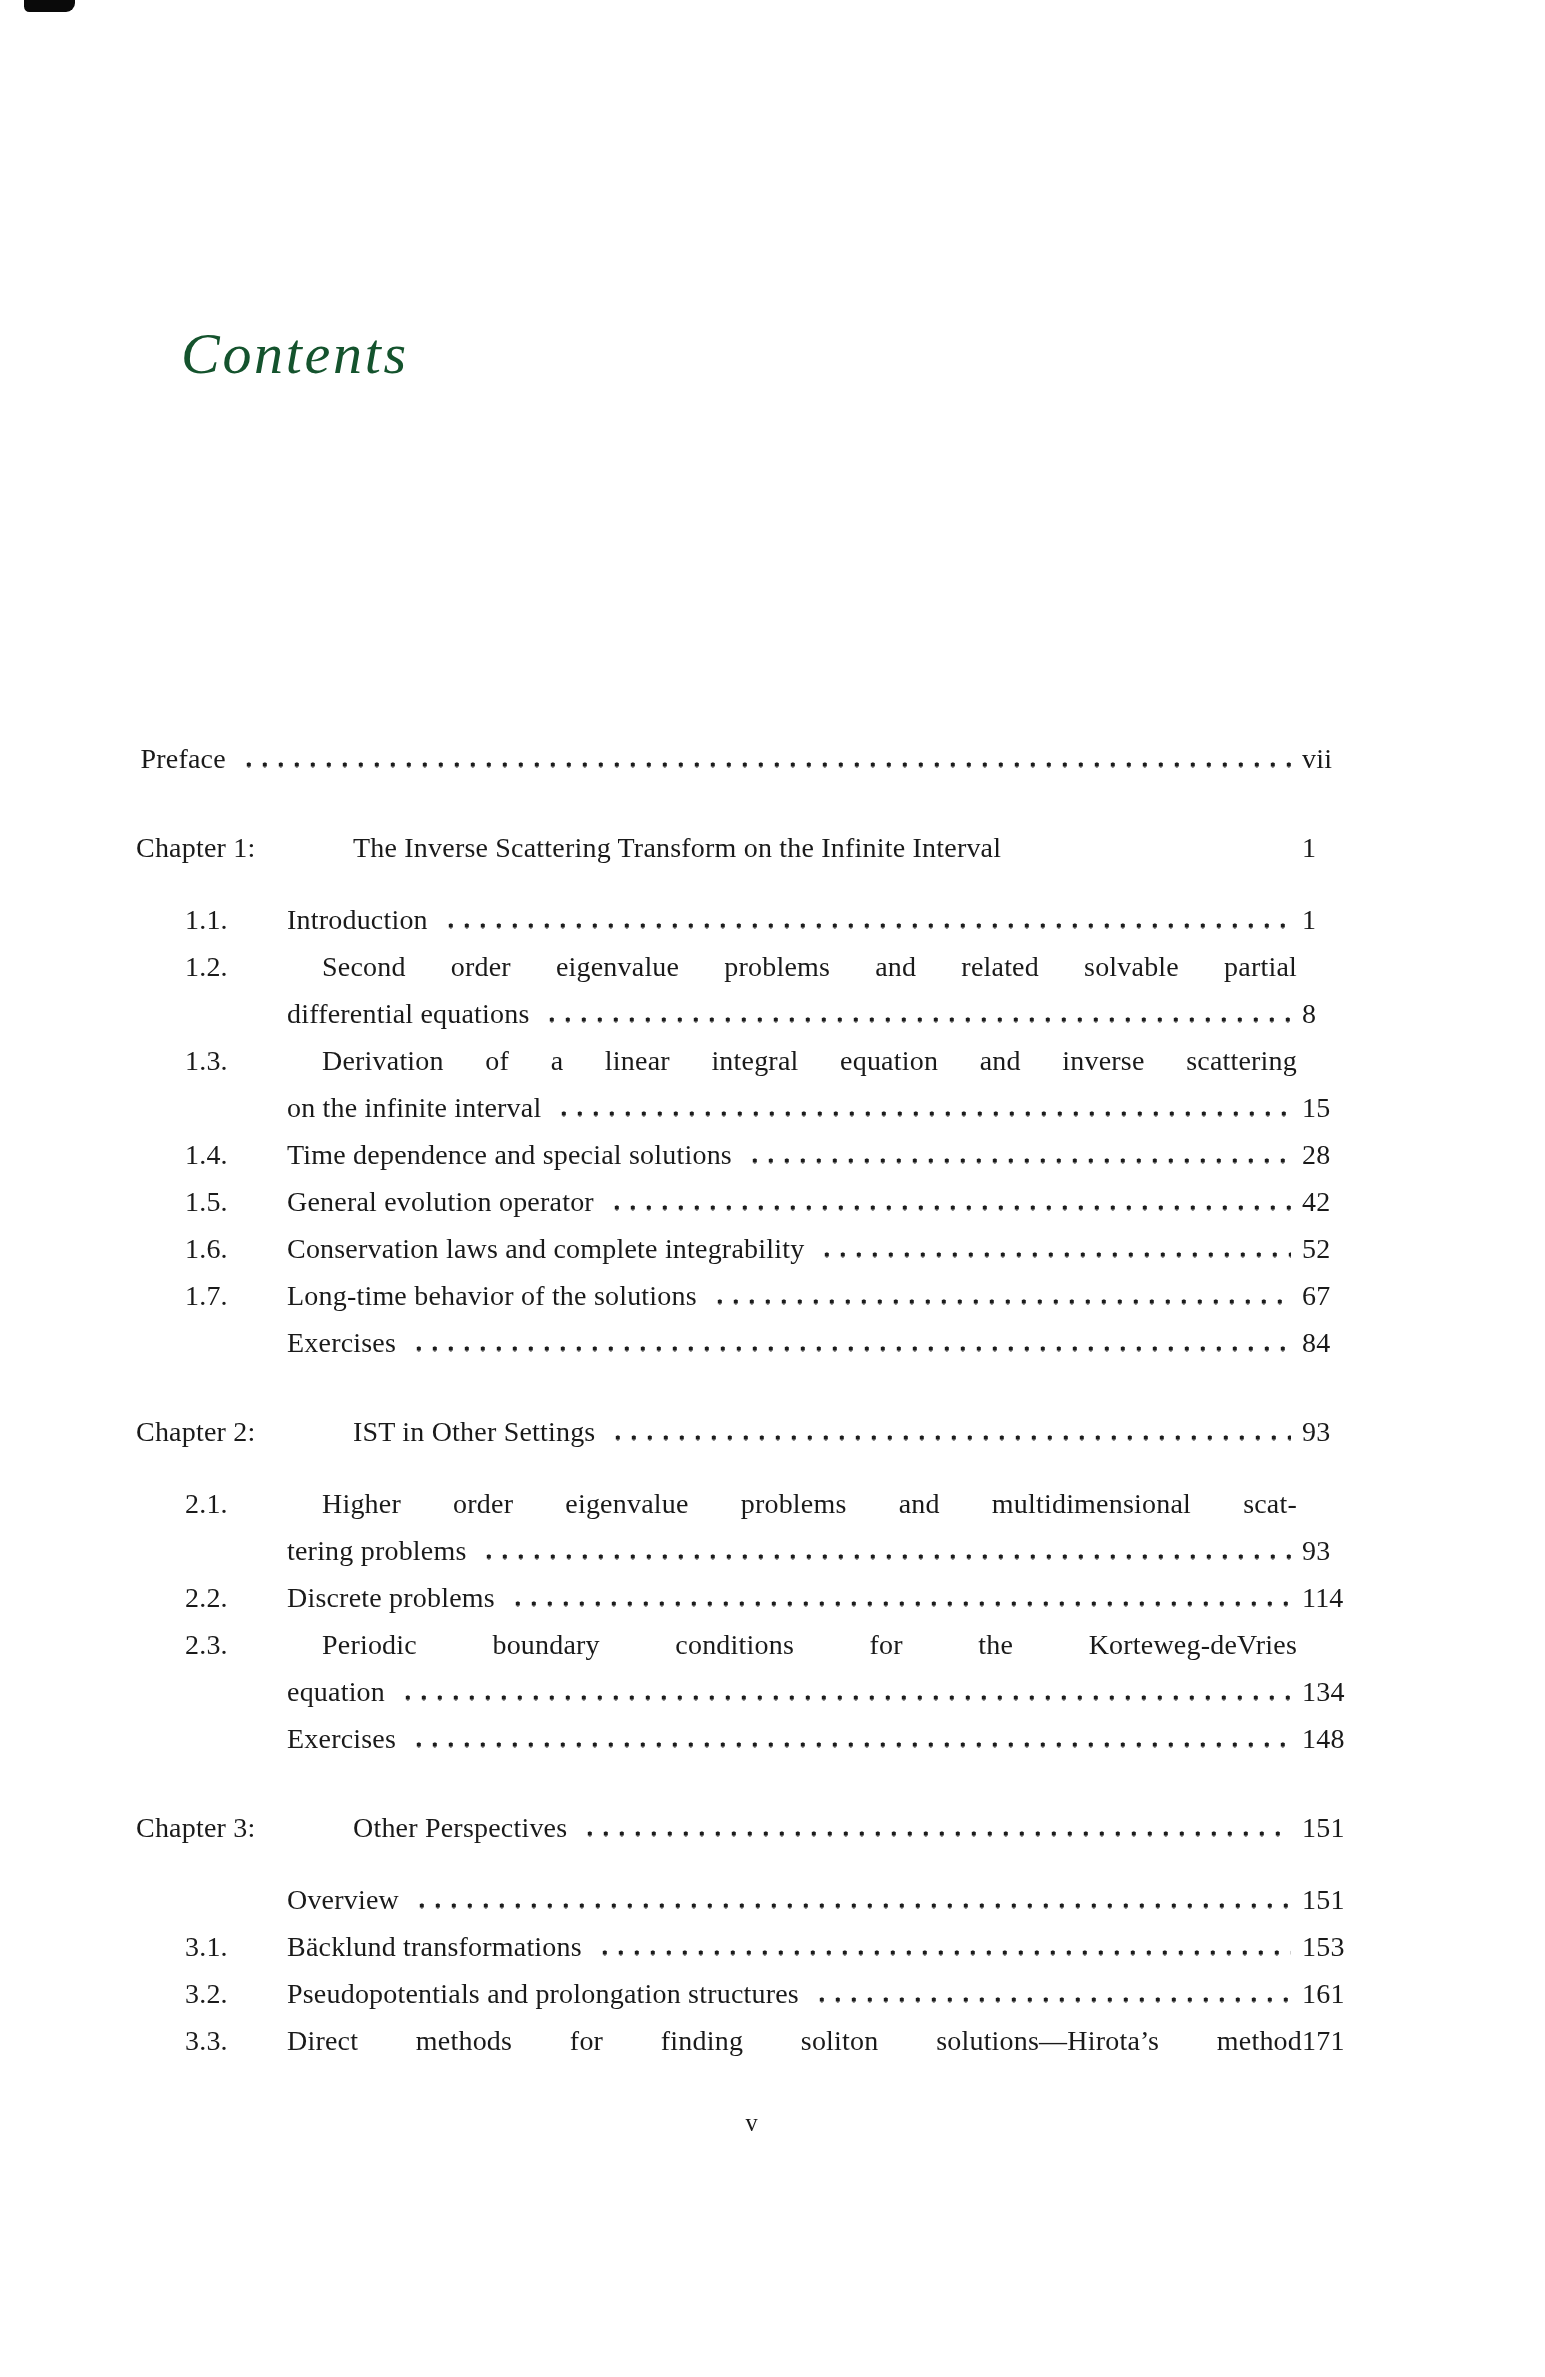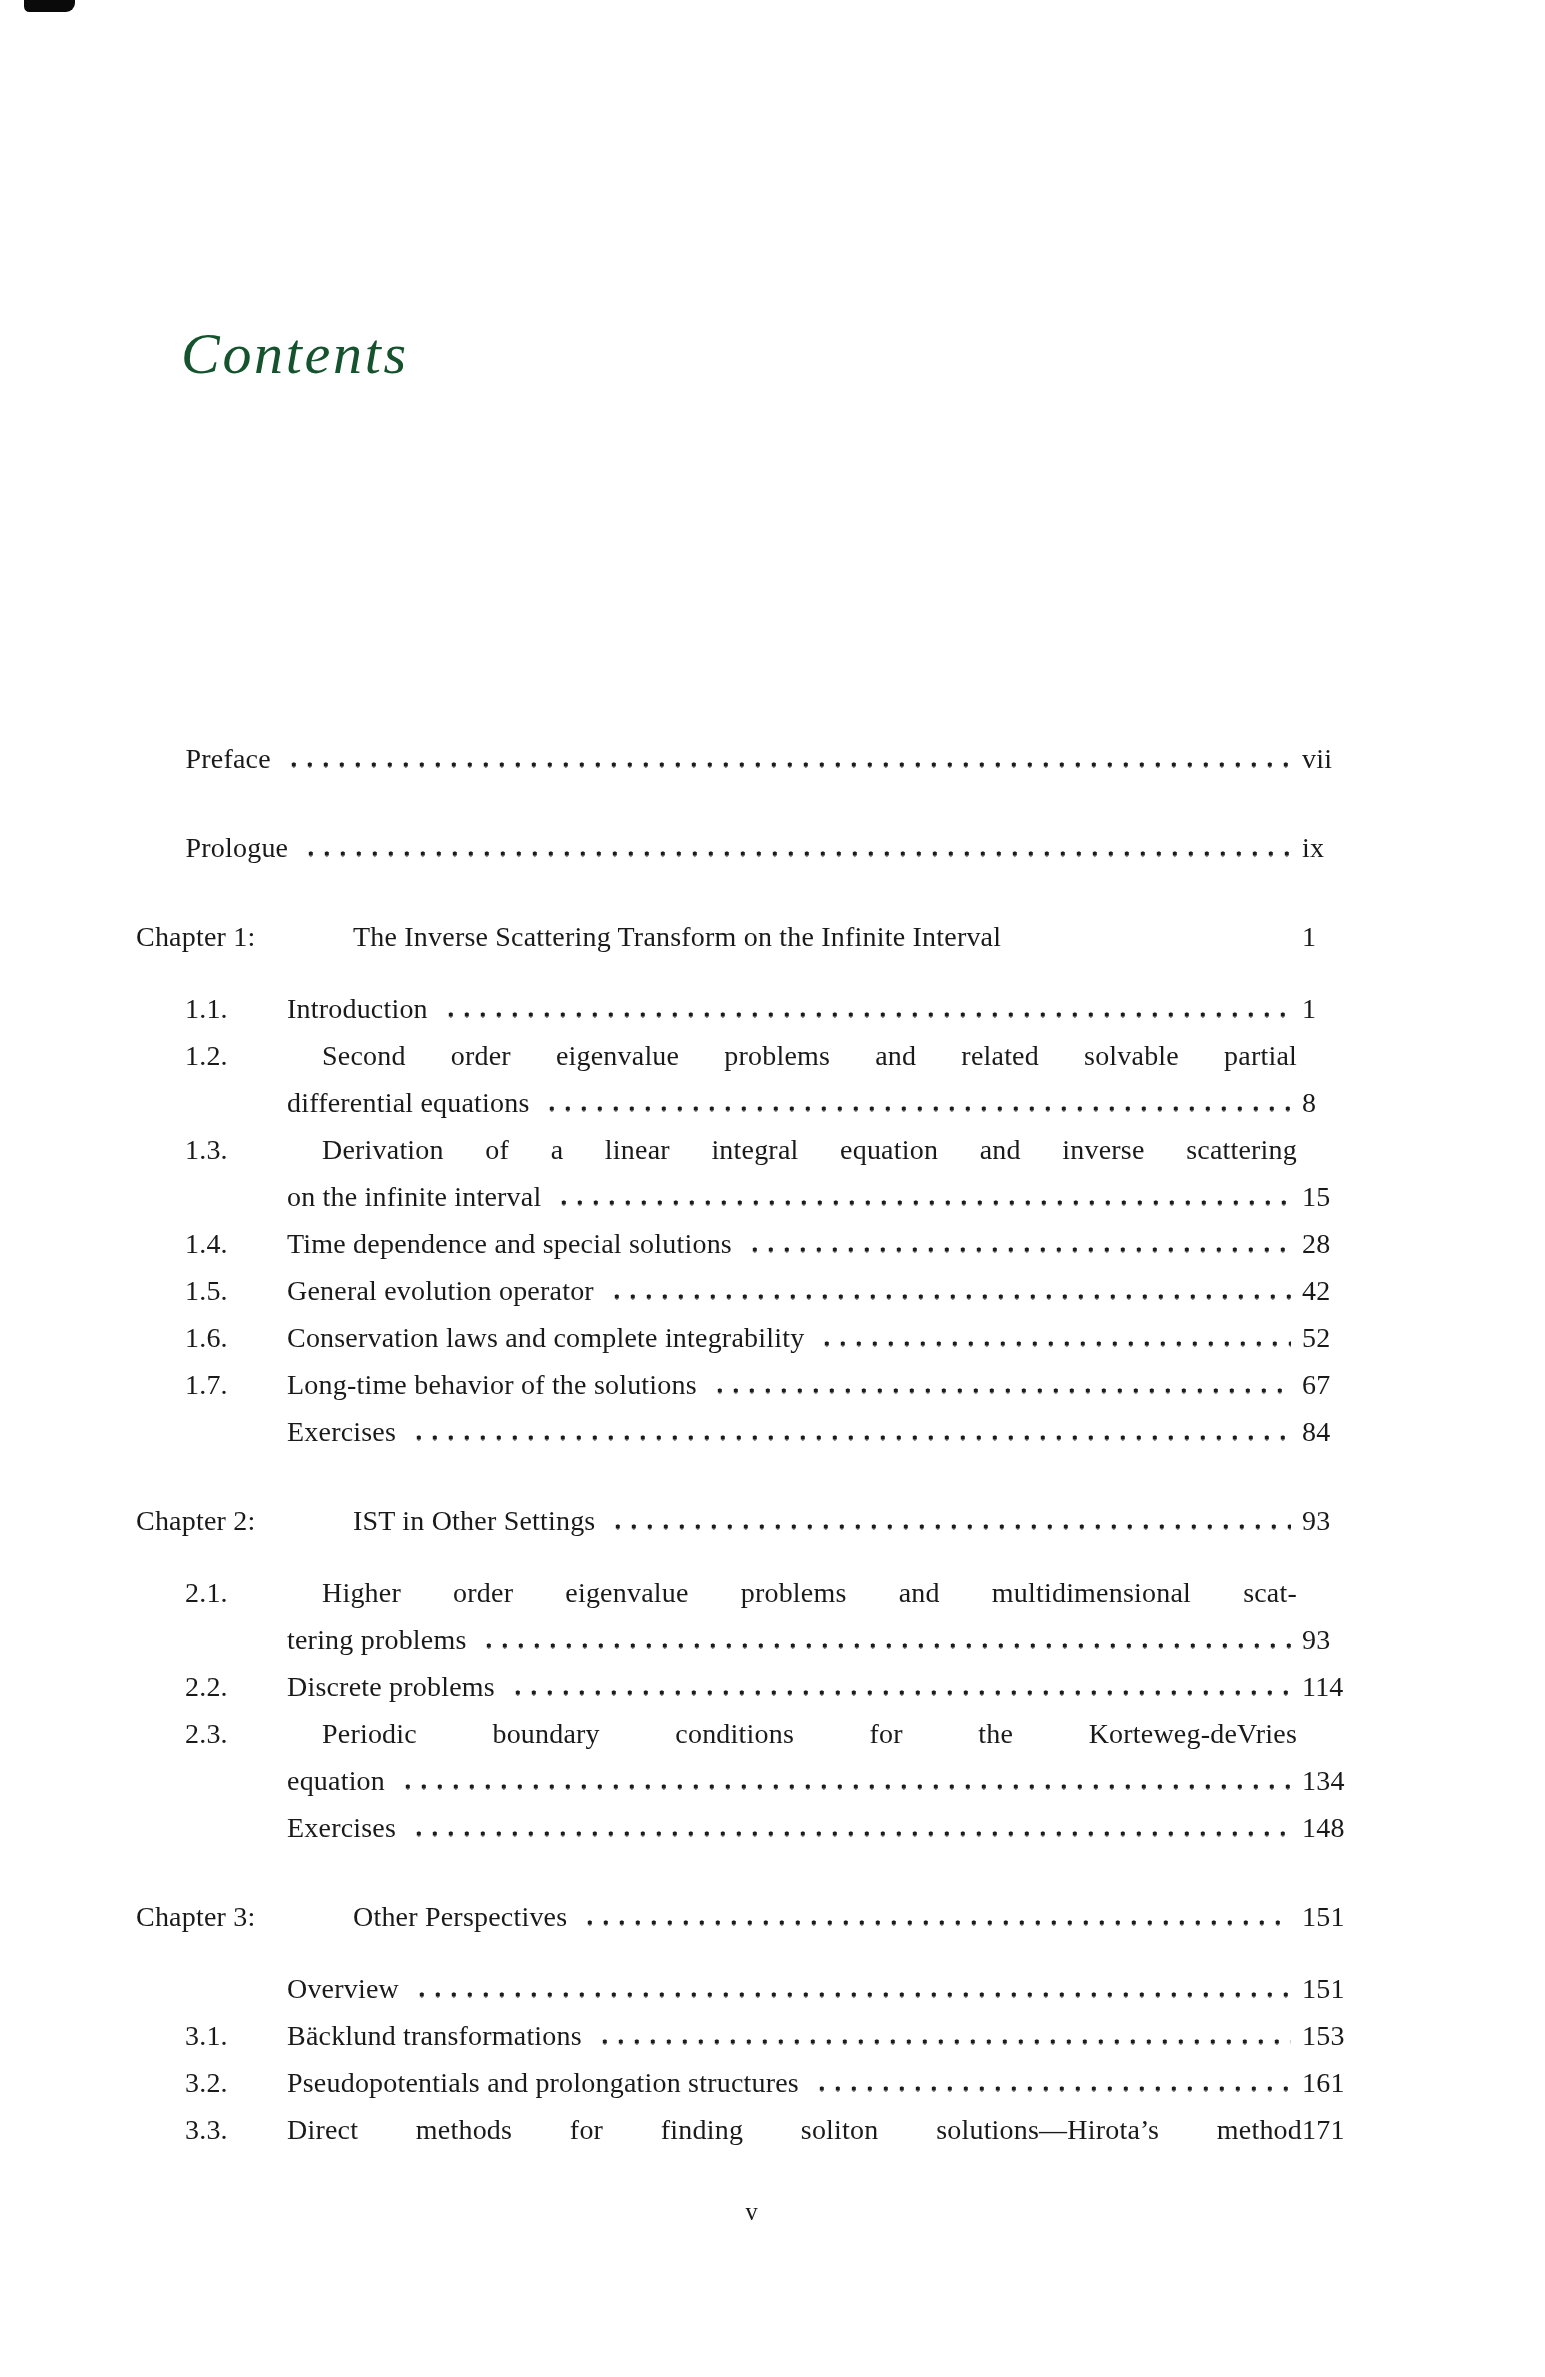--- a/index.html
+++ b/index.html
@@ -39,21 +39,21 @@
   .toc {
     margin-top: 347px;
   }
   .row {
     display: flex;
     align-items: baseline;
     line-height: 47px;
     font-size: 28px;
     letter-spacing: 0.2px;
   }
-  .row.front { margin-bottom: 42px; padding-left: 4.5px; margin-left: 45px; }
+  .row.front { margin-bottom: 42px; padding-left: 4.5px; }
   .row.chapter { margin-top: 42px; margin-bottom: 25px; }
   .num { flex: 0 0 auto; }
   .row.section .num { width: 102px; margin-left: 49px; }
   .row.chapter .num { width: 217px; }
   .text { white-space: nowrap; }
   .text.just {
     flex: 1 1 auto;
     white-space: normal;
     text-align: justify;
     text-align-last: justify;
@@ -89,26 +89,20 @@
 <div class="page">
   <h1 class="title">Contents</h1>
 
   <div class="toc" id="toc">
       <div class="row front">
 
     <span class="text">Preface</span>
     <span class="leader dots"></span>
     <span class="pagenum">vii</span>
   </div>
-      <div class="row front">
-
-    <span class="text">Prologue</span>
-    <span class="leader dots"></span>
-    <span class="pagenum">ix</span>
-  </div>
       <div class="row chapter">
     <span class="num">Chapter 1:</span>
     <span class="text">The Inverse Scattering Transform on the Infinite Interval</span>
     <span class="leader"></span>
     <span class="pagenum">1</span>
   </div>
       <div class="row section">
     <span class="num">1.1.</span>
     <span class="text">Introduction</span>
     <span class="leader dots"></span>

